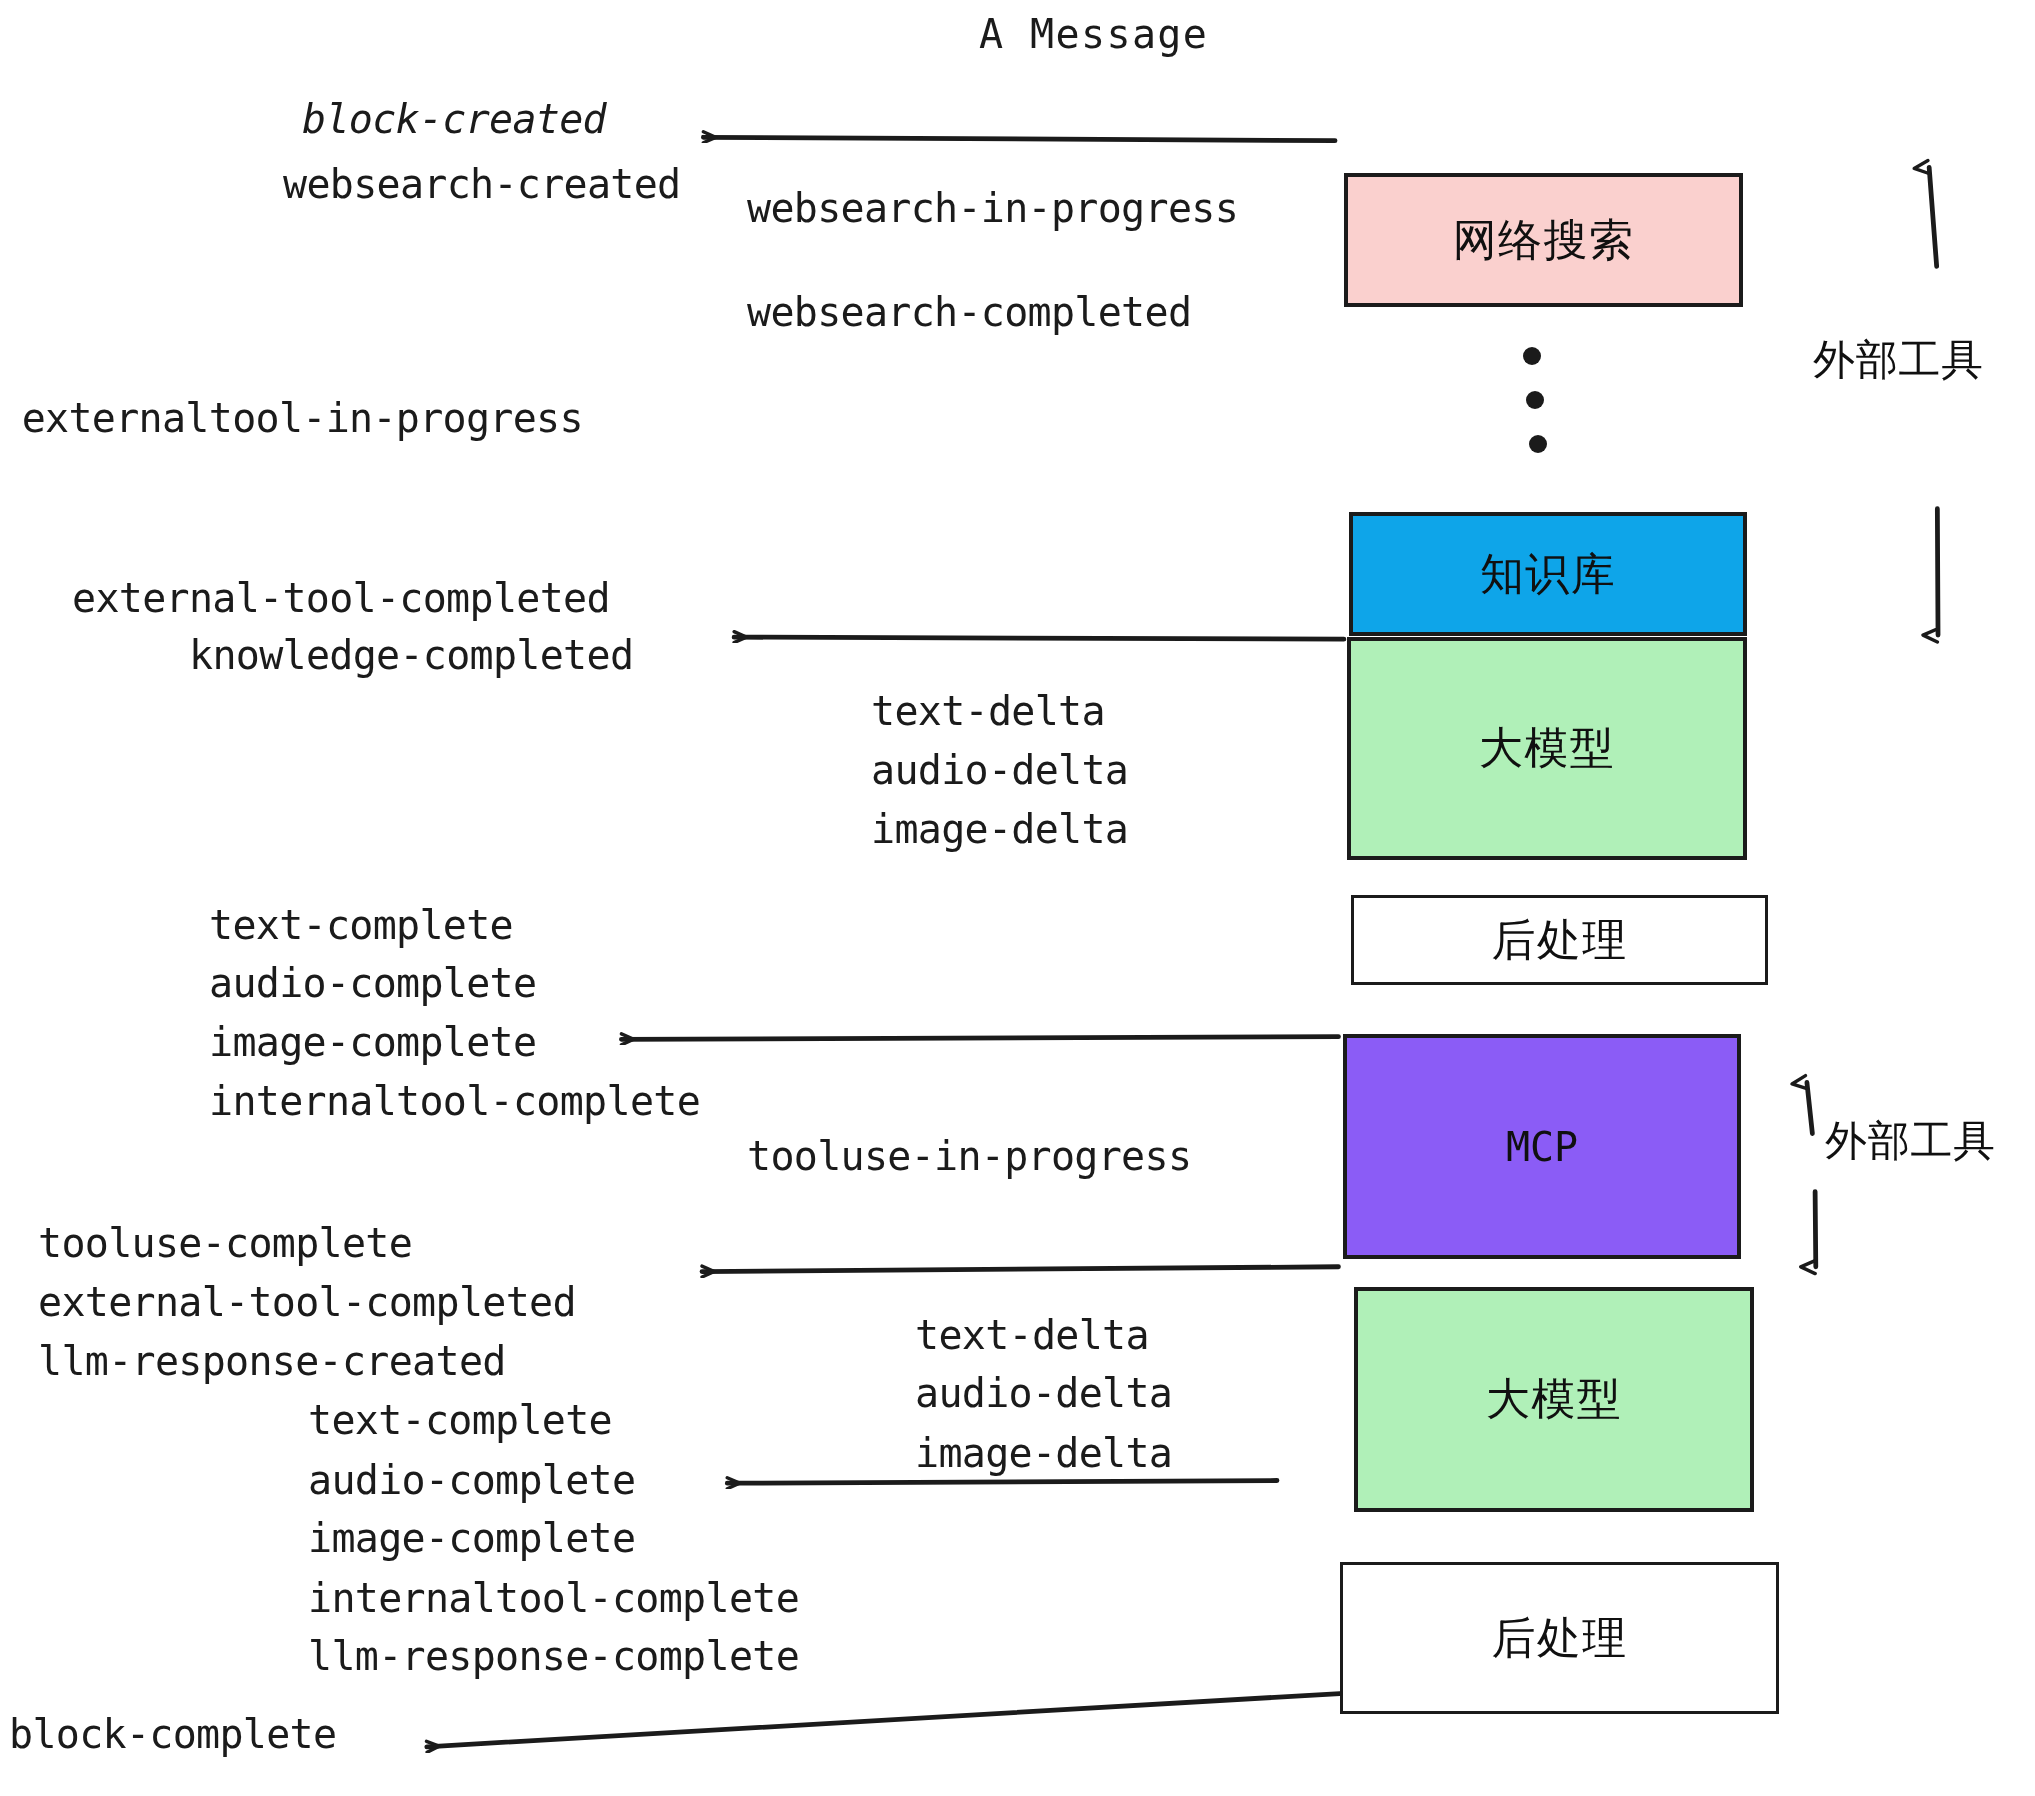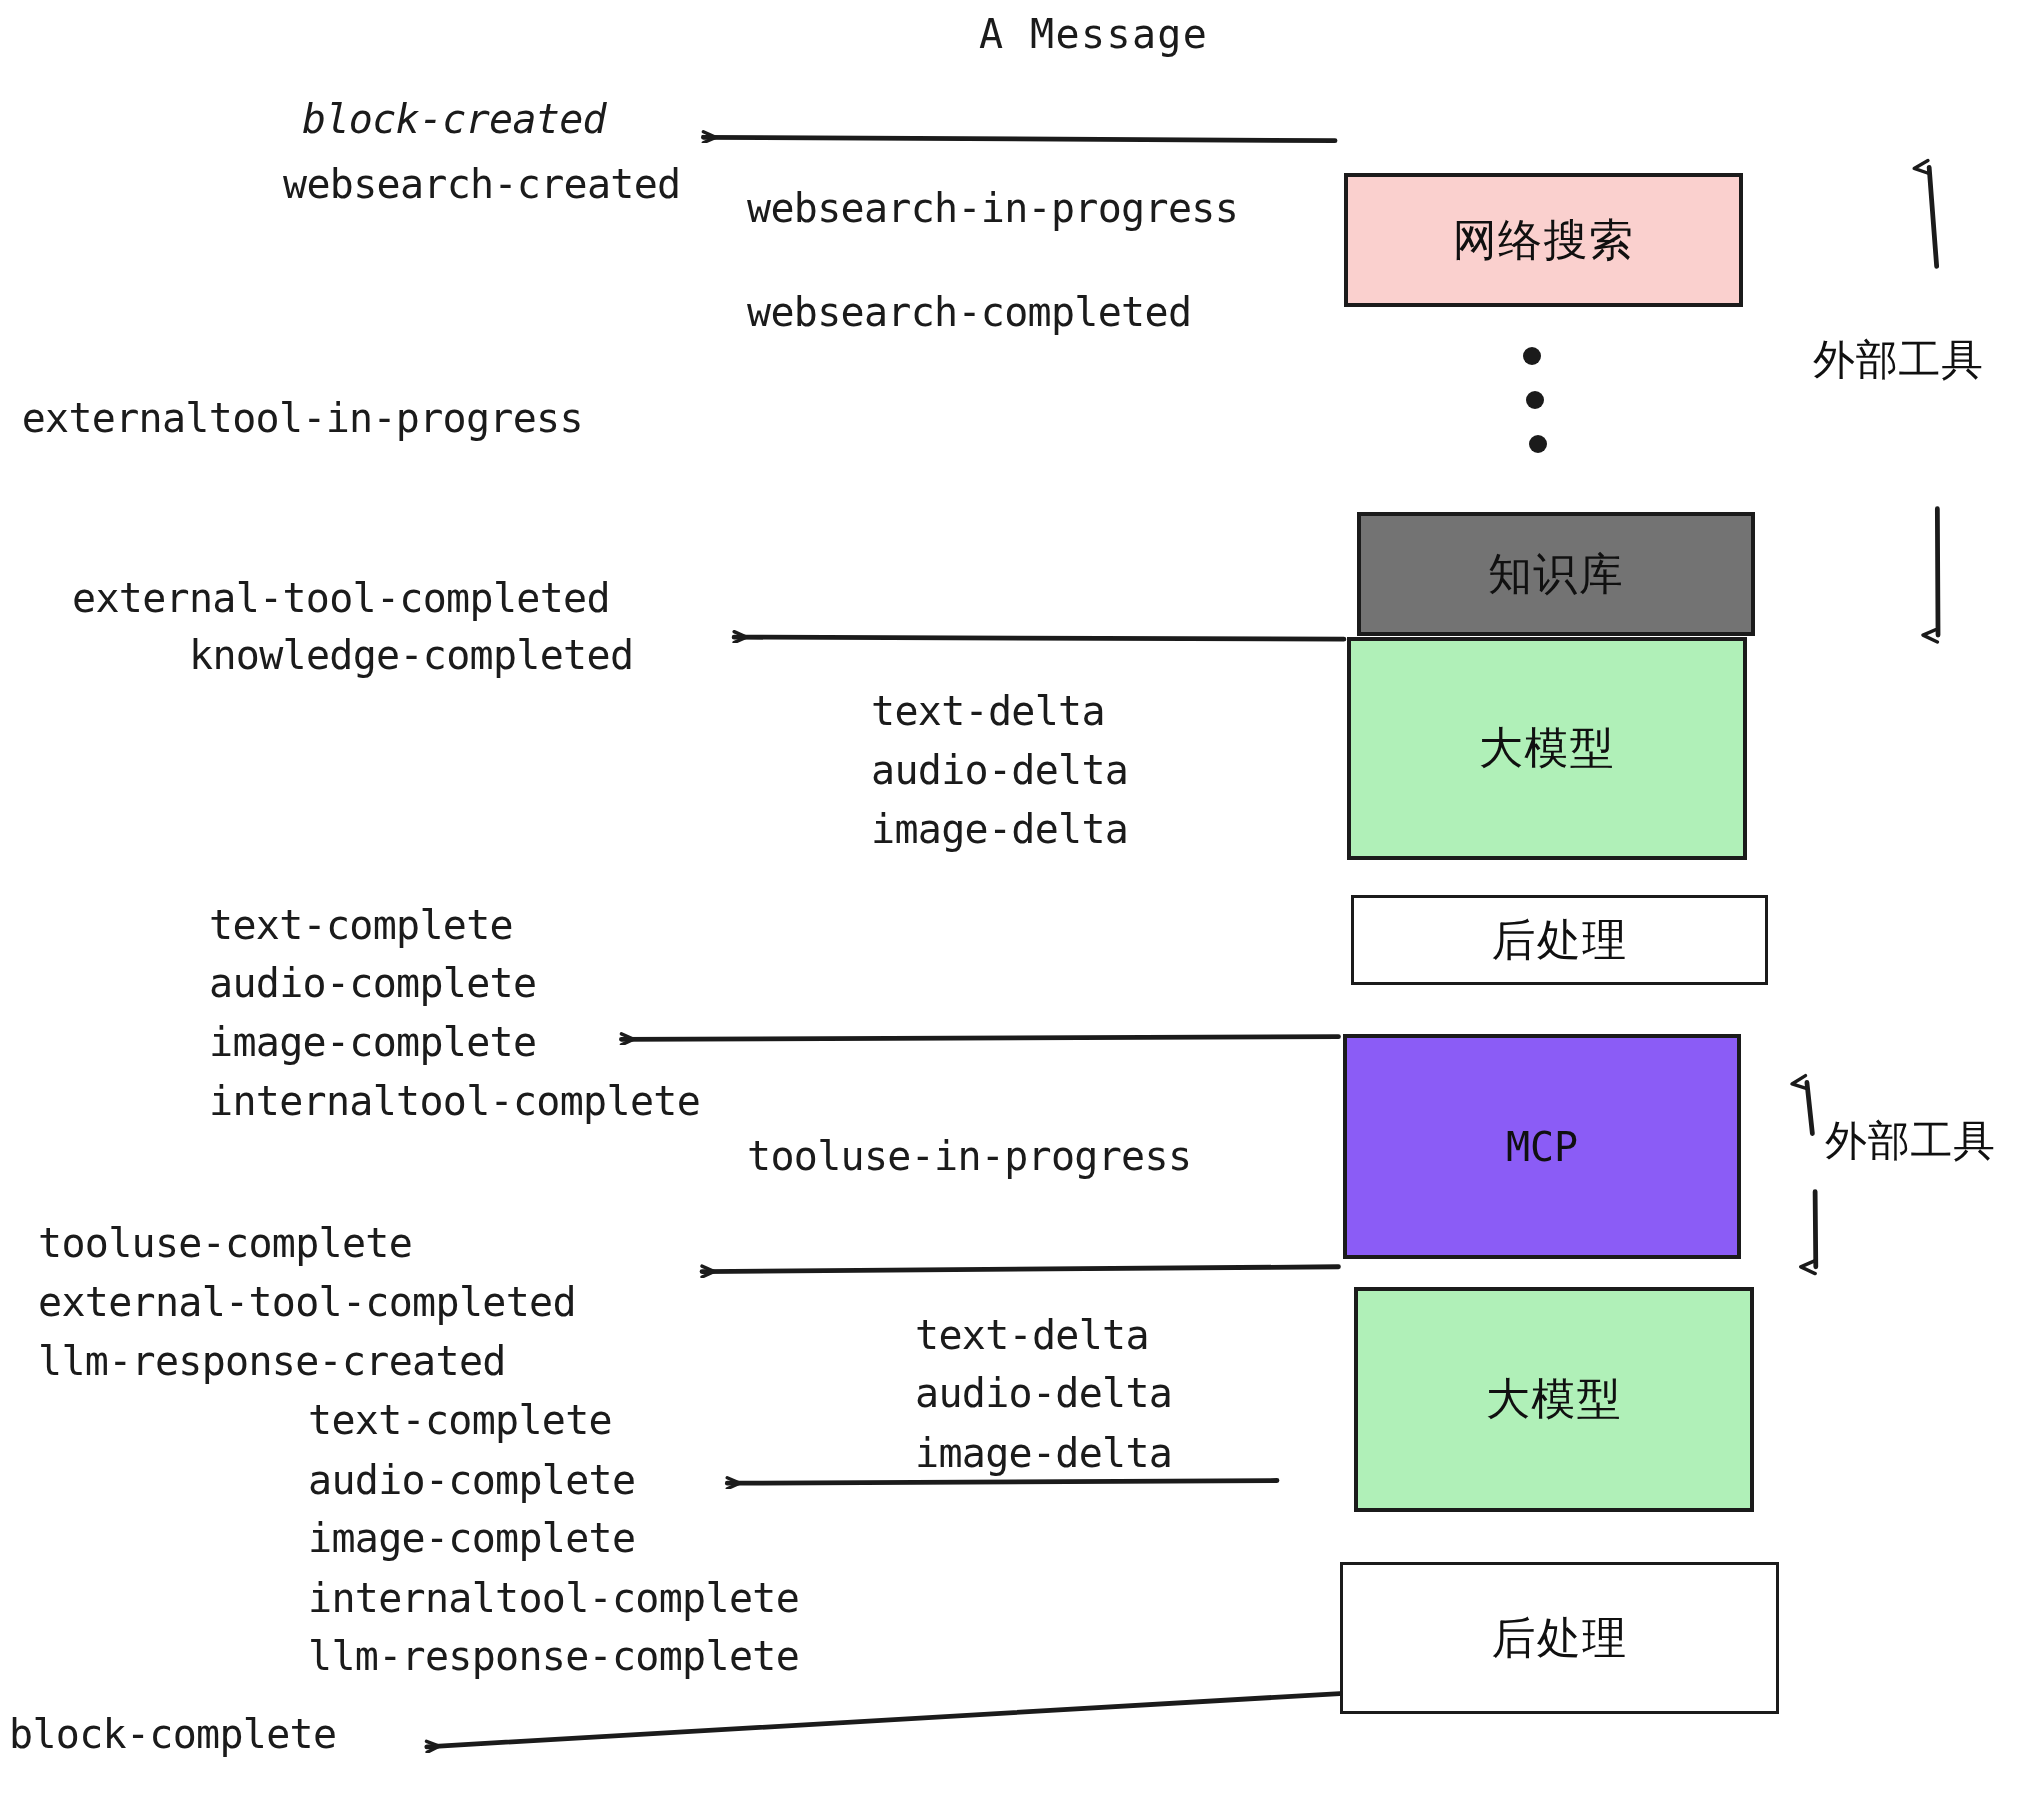--- a/index.html
+++ b/index.html
@@ -99,21 +99,21 @@
   <div class="evt" style="left:915px;top:1433px;">image-delta</div>
 
   <div class="box" style="left:1344px;top:173px;width:399px;height:134px;background:#fad0ce;">
     <span>网络搜索</span>
   </div>
 
   <div class="dot" style="left:1523px;top:347px;"></div>
   <div class="dot" style="left:1526px;top:391px;"></div>
   <div class="dot" style="left:1529px;top:435px;"></div>
 
-  <div class="box" style="left:1349px;top:512px;width:398px;height:124px;background:#737373;margin-left:8px;">
+  <div class="box" style="left:1349px;top:512px;width:398px;height:124px;background:#0ea5e9;">
     <span>知识库</span>
   </div>
 
   <div class="box" style="left:1347px;top:637px;width:400px;height:223px;background:#b0f0b8;">
     <span>大模型</span>
   </div>
 
   <div class="box" style="left:1351px;top:895px;width:417px;height:90px;background:#ffffff;border-width:3.4px;">
     <span>后处理</span>
   </div>

